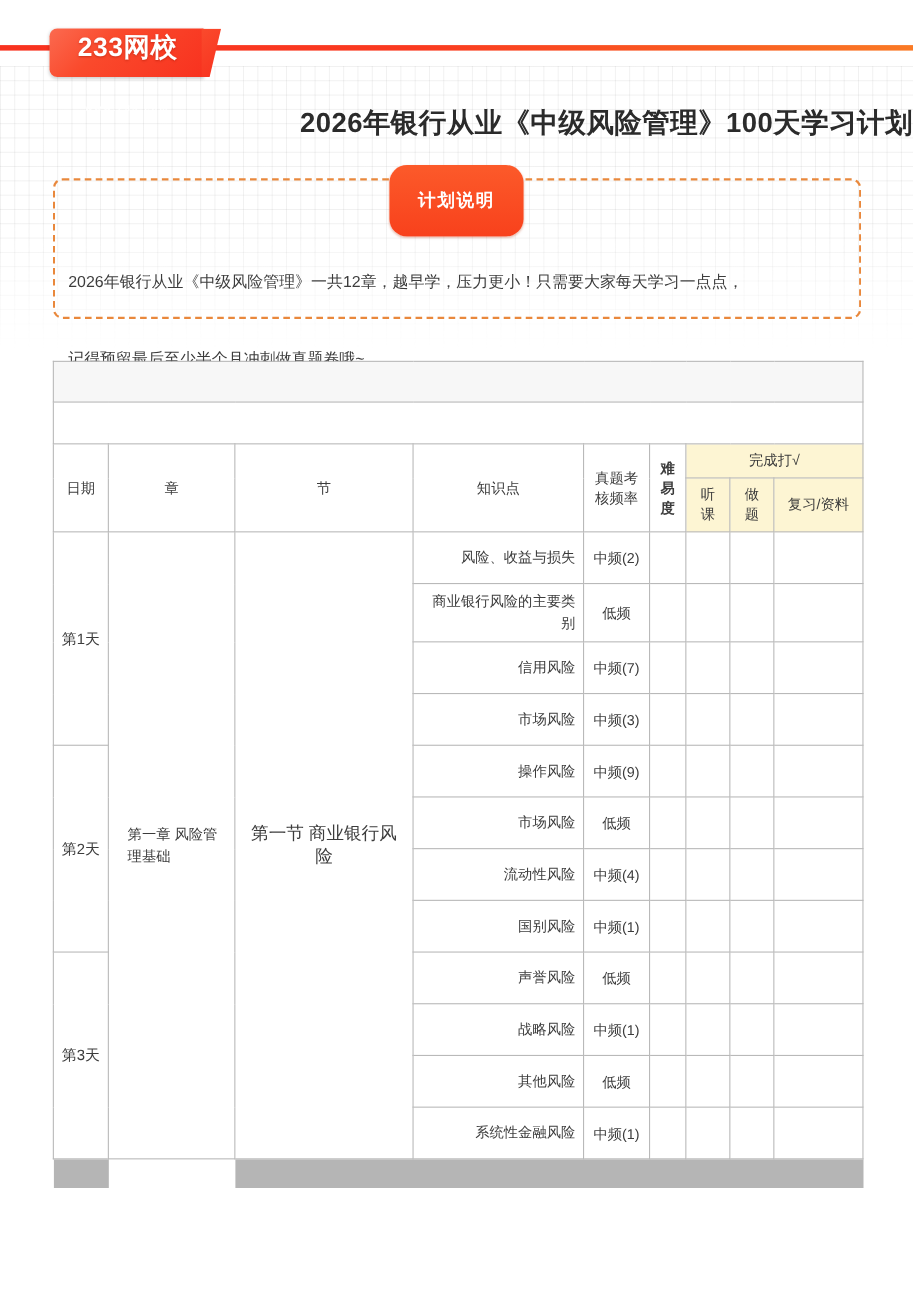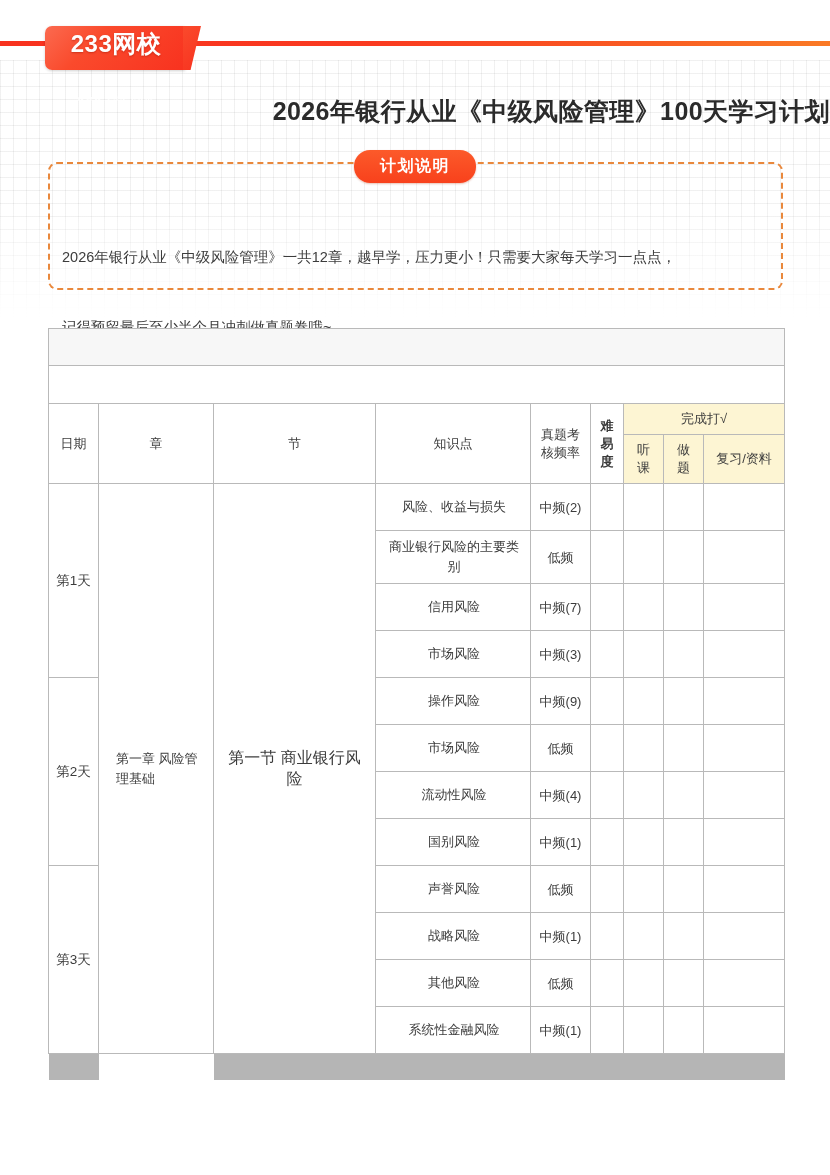--- a/index.html
+++ b/index.html
@@ -70,21 +70,21 @@
   
   #note-box{
     position:absolute; left:48px; top:162px; width:735px; height:128px;
     border:2px dashed #e9883c; border-radius:9px;
     background:transparent; z-index:4;
   }
   #note-badge{
     position:absolute; left:50%; top:150px; transform:translateX(-50%);
     background:linear-gradient(180deg,#fc5a2a 0%,#f8411c 100%);
     color:#fff; font-size:16px; font-weight:bold;
-    padding:6px 26px; border-radius:16px; letter-spacing:1.5px;
+    padding:22px 26px; border-radius:16px; letter-spacing:1.5px;
     z-index:6; white-space:nowrap;
     box-shadow:0 1px 2px rgba(180,50,10,.3);
   }
   #note-body{
     position:absolute; left:62px; top:200px; width:712px;
     font-size:14.5px; line-height:26px; color:#3c3c3c;
     z-index:5;
   }
   #note-body p{ white-space:nowrap;margin-top:44px; }
 
@@ -101,21 +101,21 @@
     word-break:break-word;
   }
   tr.spacer-gray td{ background:#f7f7f7; height:37px; border-color:#b9b9b9; }
   tr.spacer-white td{ background:#ffffff; height:38px; border-color:#b9b9b9; }
   th.yellow,td.yellow{ background:#fdf5d3; }
   th.vert{ font-weight:bold;margin-left:10px; }
 
   td.day{ font-weight:normal; font-size:13.5px; }
   td.chapter{ text-align:left; padding-left:17px; line-height:20px; }
   td.section{ text-align:center; font-size:16px; }
-  td.point{ text-align:center; padding-left:9px; line-height:20px; height:47px;font-family:Liberation Serif, serif; }
+  td.point{ text-align:right; padding-left:9px; line-height:20px; height:47px;font-family:Liberation Serif, serif; }
   td.freq{ font-size:13px; line-height:19px; }
   td.chk{ background:#ffffff; }
 
   tr.footer-gray td{ height:26px; border:none; padding:0; }
   tr.footer-gray td.fg{ background:#b5b5b5; }
   tr.footer-gray td.fw{ background:#ffffff; }
 
   
   col.c-day{ width:50px; }
   col.c-chapter{ width:115px; }

